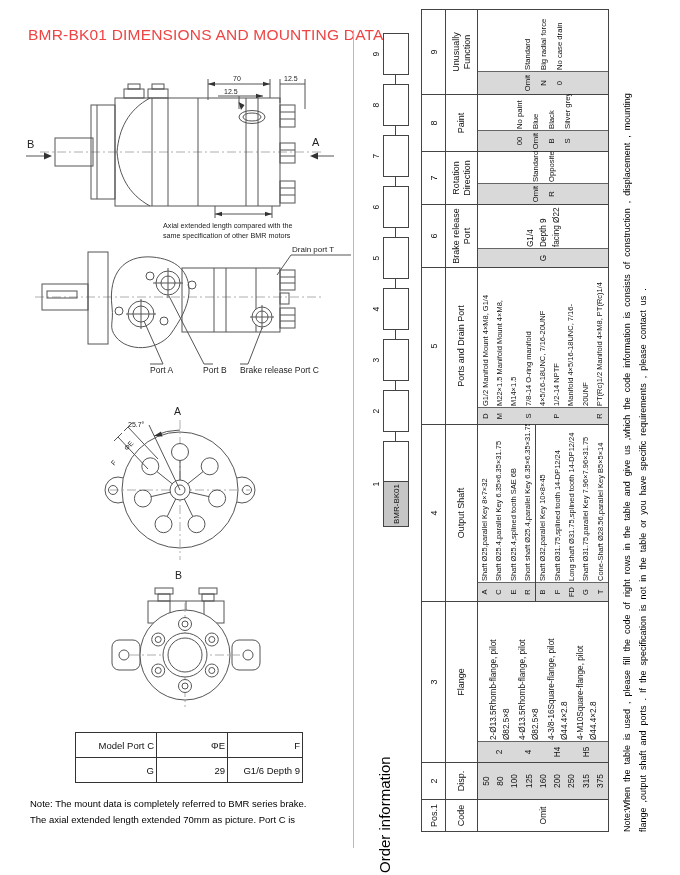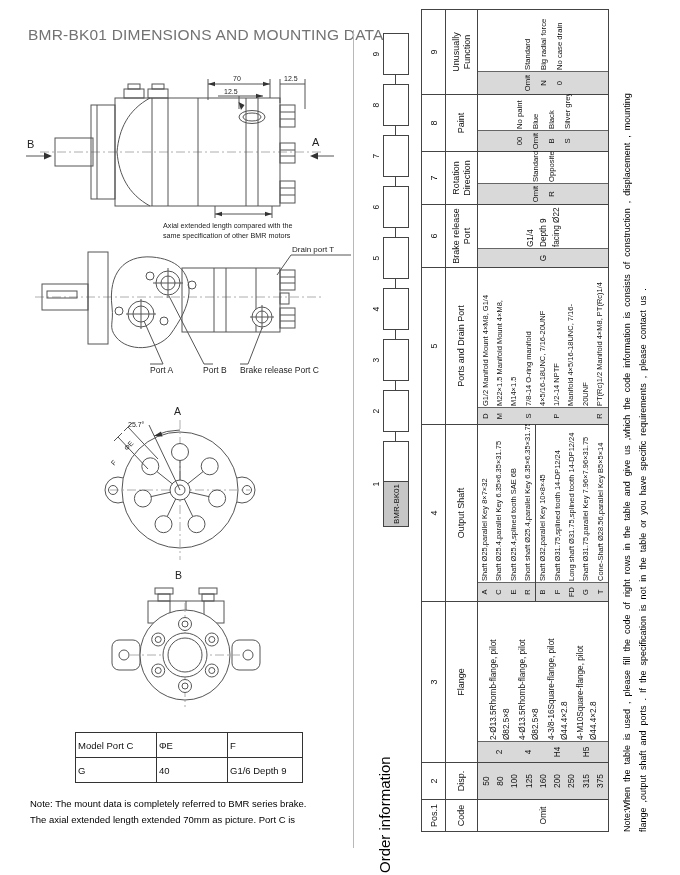--- a/index.html
+++ b/index.html
@@ -1,28 +1,28 @@
 <!DOCTYPE html>
 <html><head>
 <meta charset="utf-8">
 <style>
   html,body{margin:0;padding:0;background:#fff;}
   .page{position:relative;width:680px;height:875px;background:#fff;overflow:hidden;
         font-family:"Liberation Sans",sans-serif;color:#111;}
-  .title{position:absolute;left:28px;top:26px;font-size:15.5px;letter-spacing:.2px;color:#737373;}
+  .title{position:absolute;left:28px;top:26px;font-size:15.5px;letter-spacing:.2px;color:#ef4444;}
   .divider-v{position:absolute;left:353px;top:30px;width:1px;height:818px;background:#b8b8b8;}
   svg{position:absolute;left:0;top:55px;}
   svg text{font-family:"Liberation Sans",sans-serif;fill:#222;}
   .ln{stroke:#555;fill:none;stroke-width:1;}
   .fw{stroke:#555;fill:#fff;stroke-width:1;}
   .cl{stroke:#999;stroke-width:.8;fill:none;stroke-dasharray:9 3 2 3;}
   .ar{fill:#333;stroke:none;}
   
   .mnt-table{position:absolute;left:75px;top:732px;border-collapse:collapse;}
-  .mnt-table td{border:1px solid #333;text-align:left;font-size:9.5px;height:24px;padding:0 2px;}
+  .mnt-table td{border:1px solid #333;text-align:right;font-size:9.5px;height:24px;padding:0 2px;}
   .mnt-note{position:absolute;left:30px;top:796px;font-size:9.5px;line-height:16px;color:#000;}
   
   .order-section{position:absolute;left:370px;top:875px;width:875px;height:310px;
                  transform:rotate(-90deg);transform-origin:0 0;}
   .order-heading{position:absolute;left:2px;top:6px;font-size:15px;color:#000;}
   .code-strip{position:absolute;left:348px;top:1px;display:flex;align-items:flex-end;}
   .unit{display:flex;flex-direction:column;align-items:center;row-gap:2px;}
   .bnum{font-size:8.5px;line-height:10px;}
   .box{width:42px;height:26px;border:1px solid #444;background:#fff;display:flex;box-sizing:border-box;}
   .box.first{width:86px;}
@@ -253,21 +253,21 @@
 
   <table class="mnt-table">
     <tbody>
         <tr>
       <td style="width:76px">Model Port C</td>
       <td style="width:66px">ΦE</td>
       <td style="width:70px">F</td>
     </tr>
     <tr>
       <td>G</td>
-      <td>40</td>
+      <td>29</td>
       <td>G1/6 Depth 9</td>
     </tr>
   </tbody>
     </table>
 
   <div class="mnt-note">
     <div>Note: The mount data is completely referred to BMR series brake.</div>
     <div>The axial extended length extended 70mm as picture. Port C is</div>
   </div>
 

